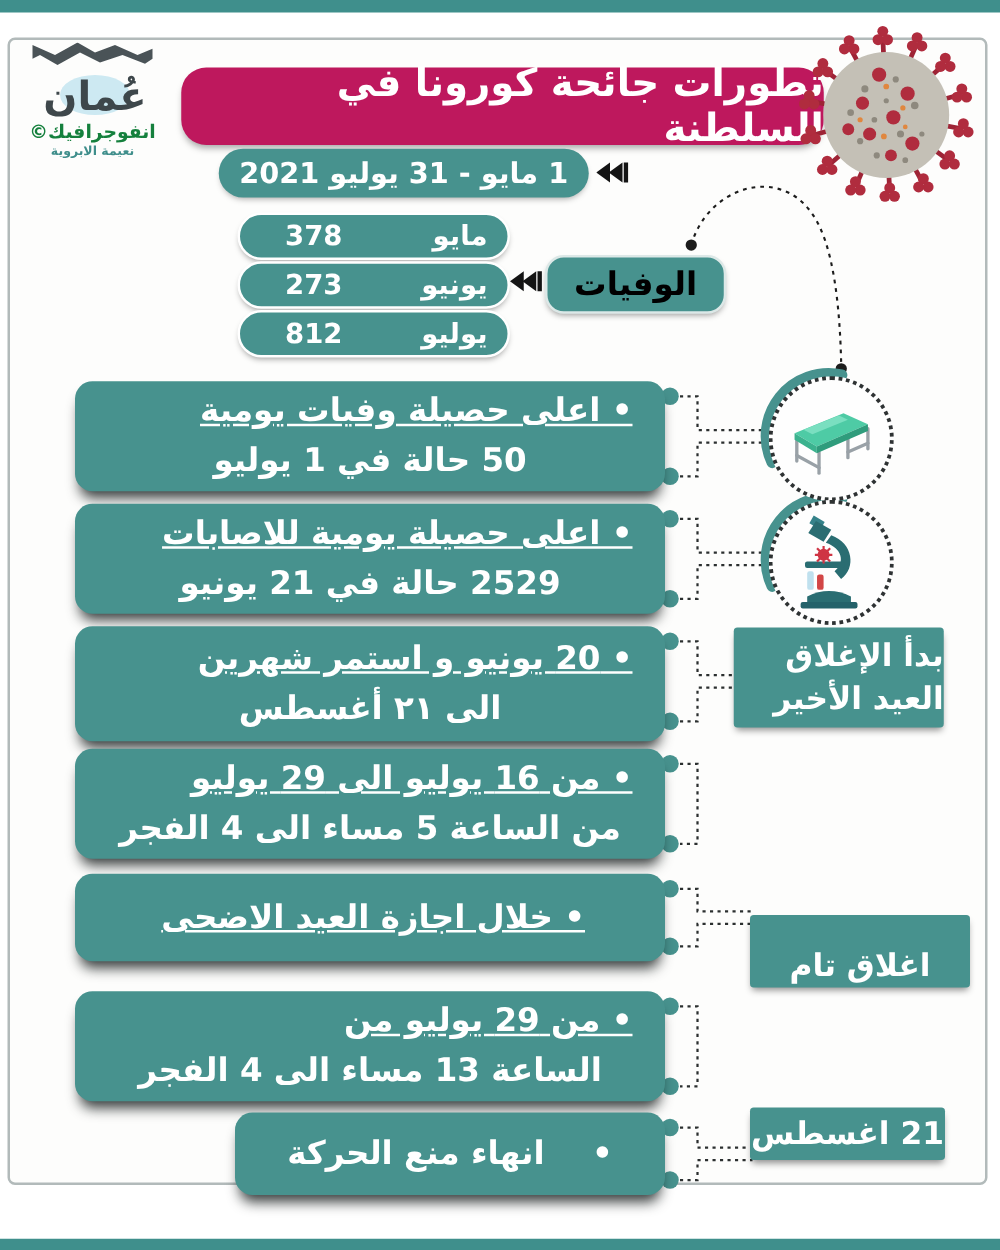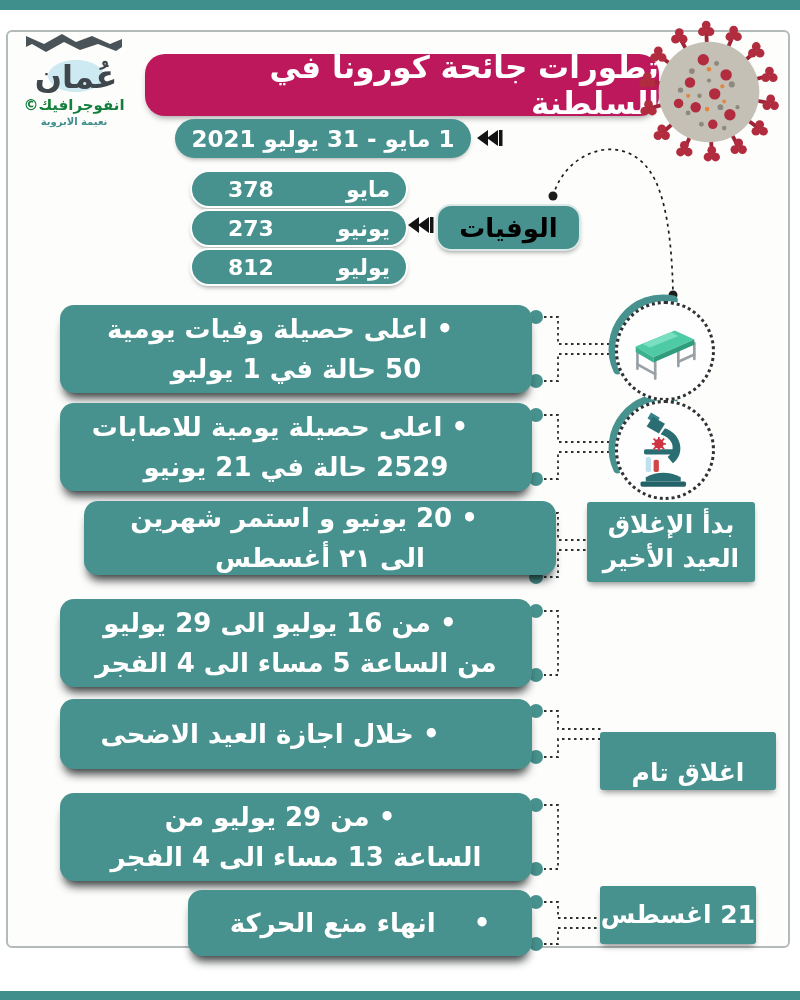--- a/index.html
+++ b/index.html
@@ -31,21 +31,21 @@
              box-shadow:0 3px 5px -2px rgba(0,0,0,.4);z-index:4;}
   .deathspill{left:436px;top:204px;width:141px;height:43px;background:#47928e;
               border:2px solid #dcE8e7;border-radius:15px;color:#000000;font-size:26px;
               font-weight:bold;display:flex;align-items:center;justify-content:center;
               box-shadow:0 3px 5px -2px rgba(0,0,0,.4);z-index:4;}
   
   .ebox{left:60px;width:472px;background:#47928e;border-radius:14px;color:#fff;
         font-weight:bold;font-size:26px;line-height:40px;direction:rtl;
         display:flex;flex-direction:column;justify-content:center;
         box-shadow:0 9px 10px -4px rgba(8,14,14,.8);z-index:4;}
-  .ebox .l1{text-align:center;padding:0 44px 0 12px;}
+  .ebox .l1{text-align:right;padding:0 26px 0 12px;text-decoration:underline;}
   .ebox .l2{text-align:center;padding:0 12px;}
   .ebox .l2:empty{display:none;}
   .center-row{display:flex;flex-direction:row;justify-content:center;align-items:center;gap:38px;}
   
   .slabel{background:#47928e;color:#fff;font-weight:bold;direction:rtl;text-align:center;
           display:flex;flex-direction:column;justify-content:center;border-radius:3px;
           box-shadow:0 4px 6px -2px rgba(0,0,0,.45);z-index:4;font-size:25px;line-height:34px;}
   .slabel div:empty{display:none;}
   
   .icircle{width:94px;height:94px;border:3px dotted #2e3233;border-radius:50%;
@@ -238,21 +238,21 @@
 <div class="abs deathspill">الوفيات</div>
 
 <div class="abs ebox" style="top:305px;height:88px;">
   <div class="l1">• اعلى حصيلة وفيات يومية</div>
   <div class="l2">50 حالة في 1 يوليو</div>
 </div>
 <div class="abs ebox" style="top:403px;height:88px;">
   <div class="l1">• اعلى حصيلة يومية للاصابات</div>
   <div class="l2">2529 حالة في 21 يونيو</div>
 </div>
-<div class="abs ebox" style="top:501px;height:74px;margin-left:24px;">
+<div class="abs ebox" style="top:501px;height:92px;">
   <div class="l1">• 20 يونيو و استمر شهرين</div>
   <div class="l2">الى ٢١ أغسطس</div>
 </div>
 <div class="abs ebox" style="top:599px;height:88px;">
   <div class="l1">• من 16 يوليو الى 29 يوليو</div>
   <div class="l2">من الساعة 5 مساء الى 4 الفجر</div>
 </div>
 <div class="abs ebox" style="top:699px;height:70px;">
   <div class="l1" style="padding-right:64px;">• خلال اجازة العيد الاضحى</div>
 </div>
@@ -260,29 +260,29 @@
   <div class="l1">• من 29 يوليو من</div>
   <div class="l2">الساعة 13 مساء الى 4 الفجر</div>
 </div>
 <div class="abs ebox" style="left:188px;top:890px;width:344px;height:66px;">
   <div class="center-row">
     <span>•</span>
     <span>انهاء منع الحركة</span>
   </div>
 </div>
 
-<div class="abs slabel" style="left:587px;top:502px;width:168px;height:80px;">
+<div class="abs slabel" style="left:587px;top:502px;width:168px;height:80px;text-align:right;">
   <div>بدأ الإغلاق</div>
   <div>العيد الأخير</div>
 </div>
 <div class="abs slabel" style="left:600px;top:732px;width:176px;height:58px;justify-content:flex-end;">
   <div>اغلاق تام</div>
 
 </div>
-<div class="abs slabel" style="left:600px;top:886px;width:156px;height:58px;">
+<div class="abs slabel" style="left:600px;top:886px;width:156px;height:42px;">
   <div>21 اغسطس</div>
 
 </div>
 
 <div class="abs icircle" style="left:615px;top:301px;">
   <svg width="80" height="64" viewBox="0 0 90 70">
     <g stroke="#99a1a7" stroke-width="3" stroke-linecap="round">
       <line x1="14" y1="35" x2="14" y2="55"></line>
       <line x1="34" y1="47" x2="34" y2="66"></line>
       <line x1="60" y1="34" x2="60" y2="52"></line>

